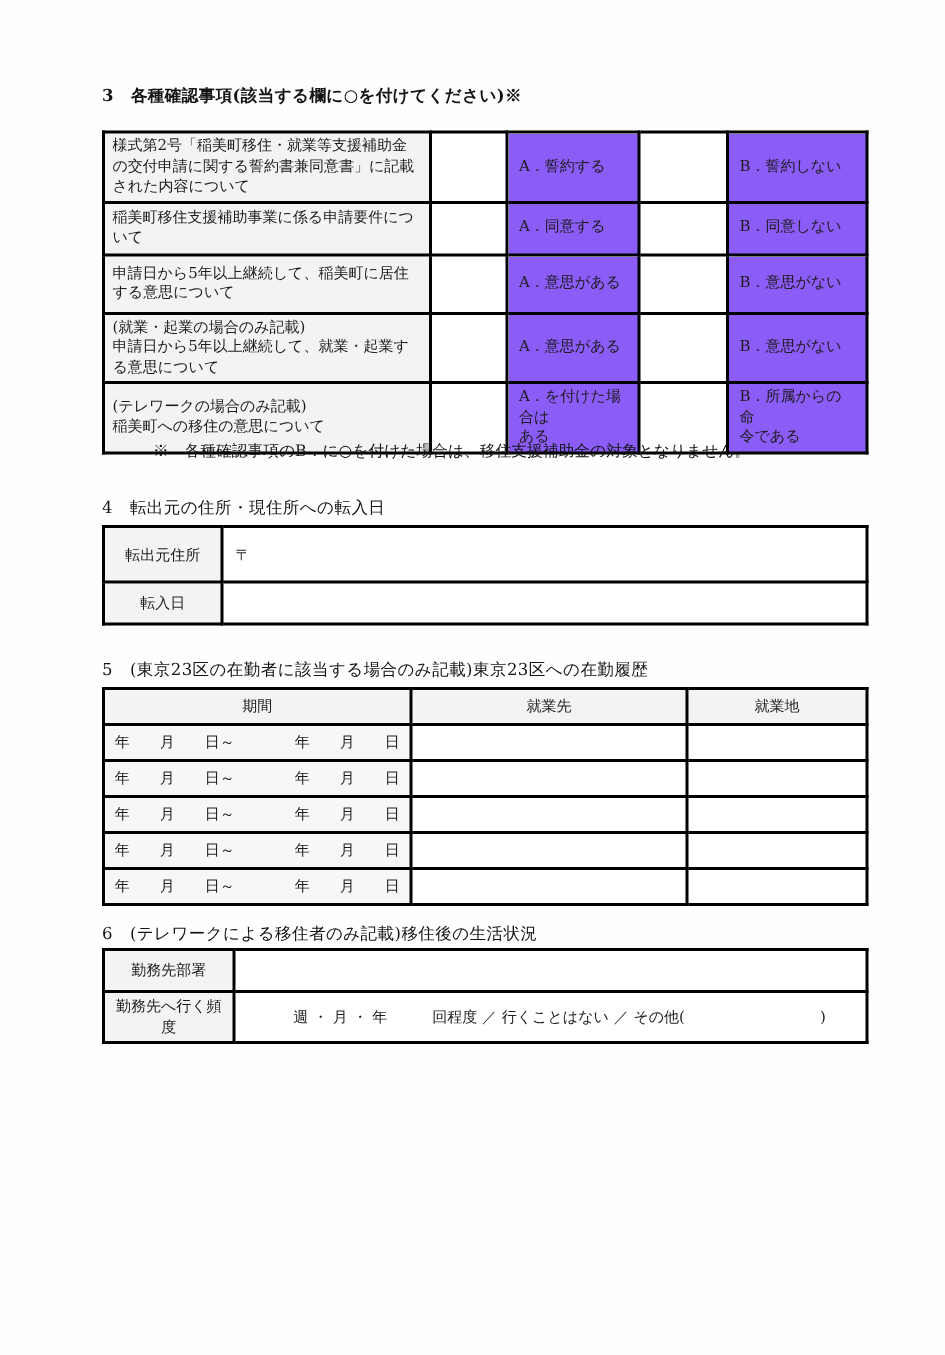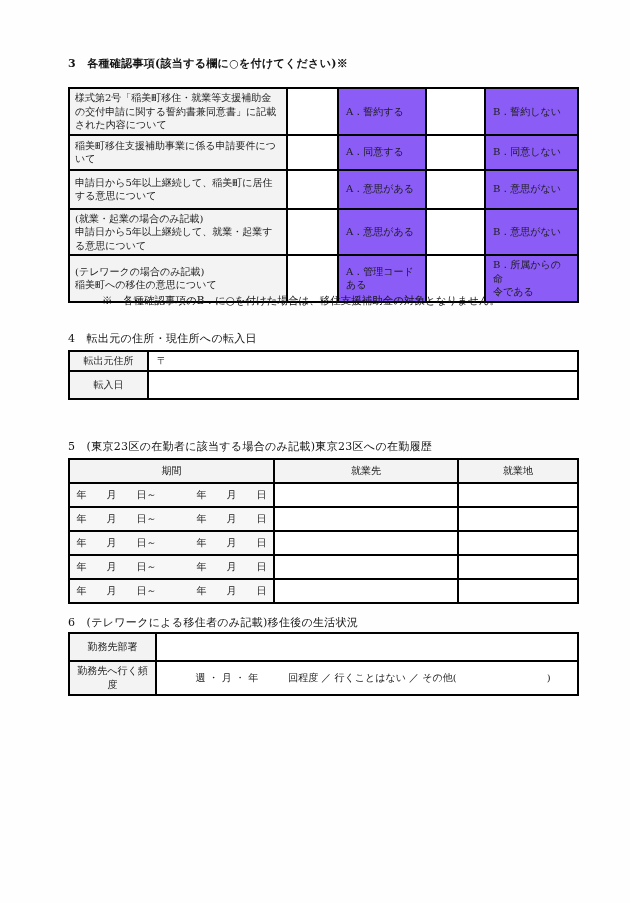--- a/index.html
+++ b/index.html
@@ -131,40 +131,40 @@
 る意思について</td>
       <td class="mark"></td>
       <td class="opt">A．意思がある</td>
       <td class="mark"></td>
       <td class="opt">B．意思がない</td>
     </tr>
     <tr style="height:40px">
       <td class="desc">(テレワークの場合のみ記載)
 稲美町への移住の意思について</td>
       <td class="mark"></td>
-      <td class="opt">A．管理コード
+      <td class="opt">A．を付けた場合は
 ある</td>
       <td class="mark"></td>
       <td class="opt">B．所属からの命
 令である</td>
     </tr>
   </tbody>
     </table>
 
   <div class="note" style="left:84px; top:294px;margin-left:18px;">※　各種確認事項のB．に○を付けた場合は、移住支援補助金の対象となりません。</div>
 
   <div class="sec-title" style="left:68px; top:331px;">4　転出元の住所・現住所への転入日</div>
 
   <table class="form" style="left:68px; top:350px; width:509px;">
     <colgroup>
         <col style="width:79px">
         <col style="width:430px">
       </colgroup>
     <tbody>
-        <tr style="height:20px">
+        <tr style="height:37px">
       <td class="lbl">転出元住所</td>
       <td class="val val-top postal">〒</td>
     </tr>
     <tr style="height:28px">
       <td class="lbl">転入日</td>
       <td class="val"></td>
     </tr>
   </tbody>
     </table>
 

